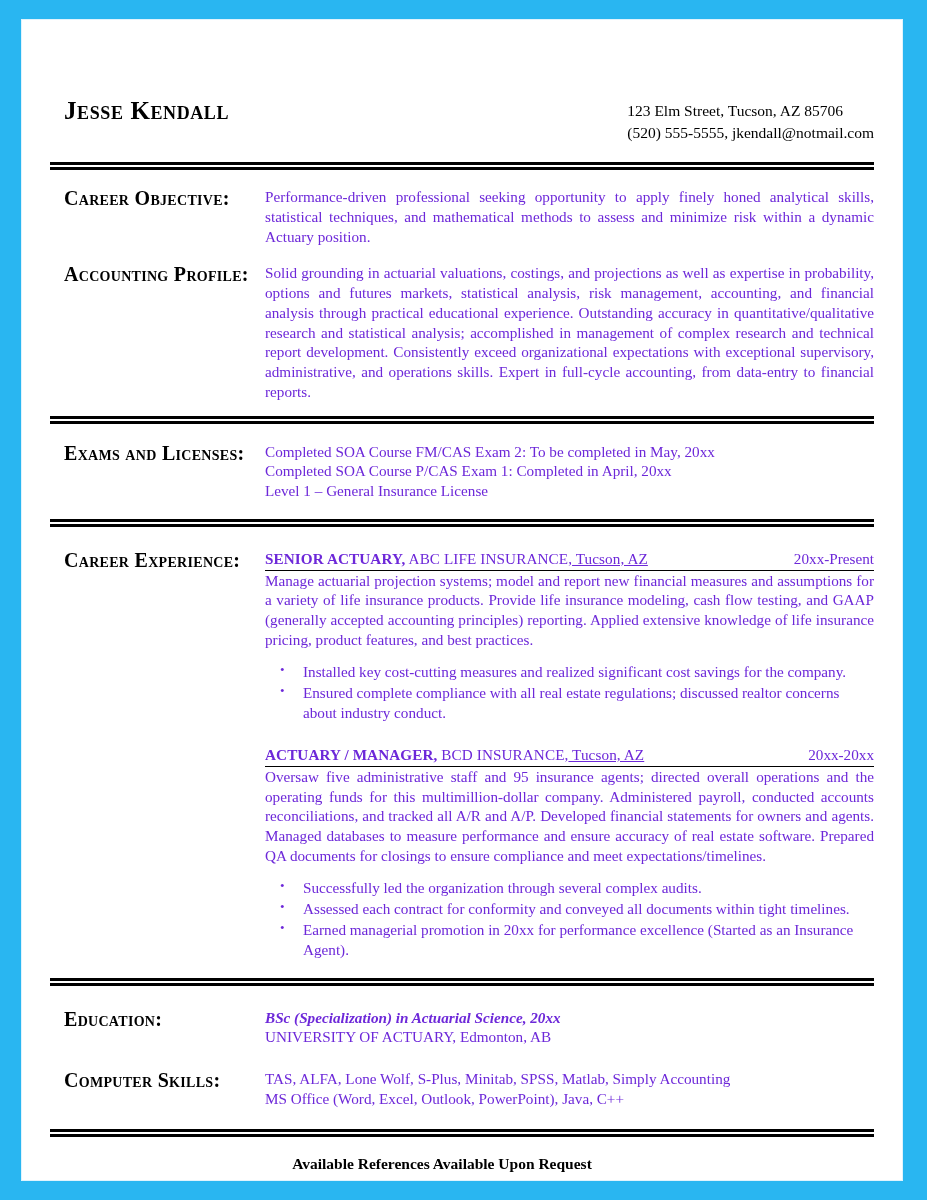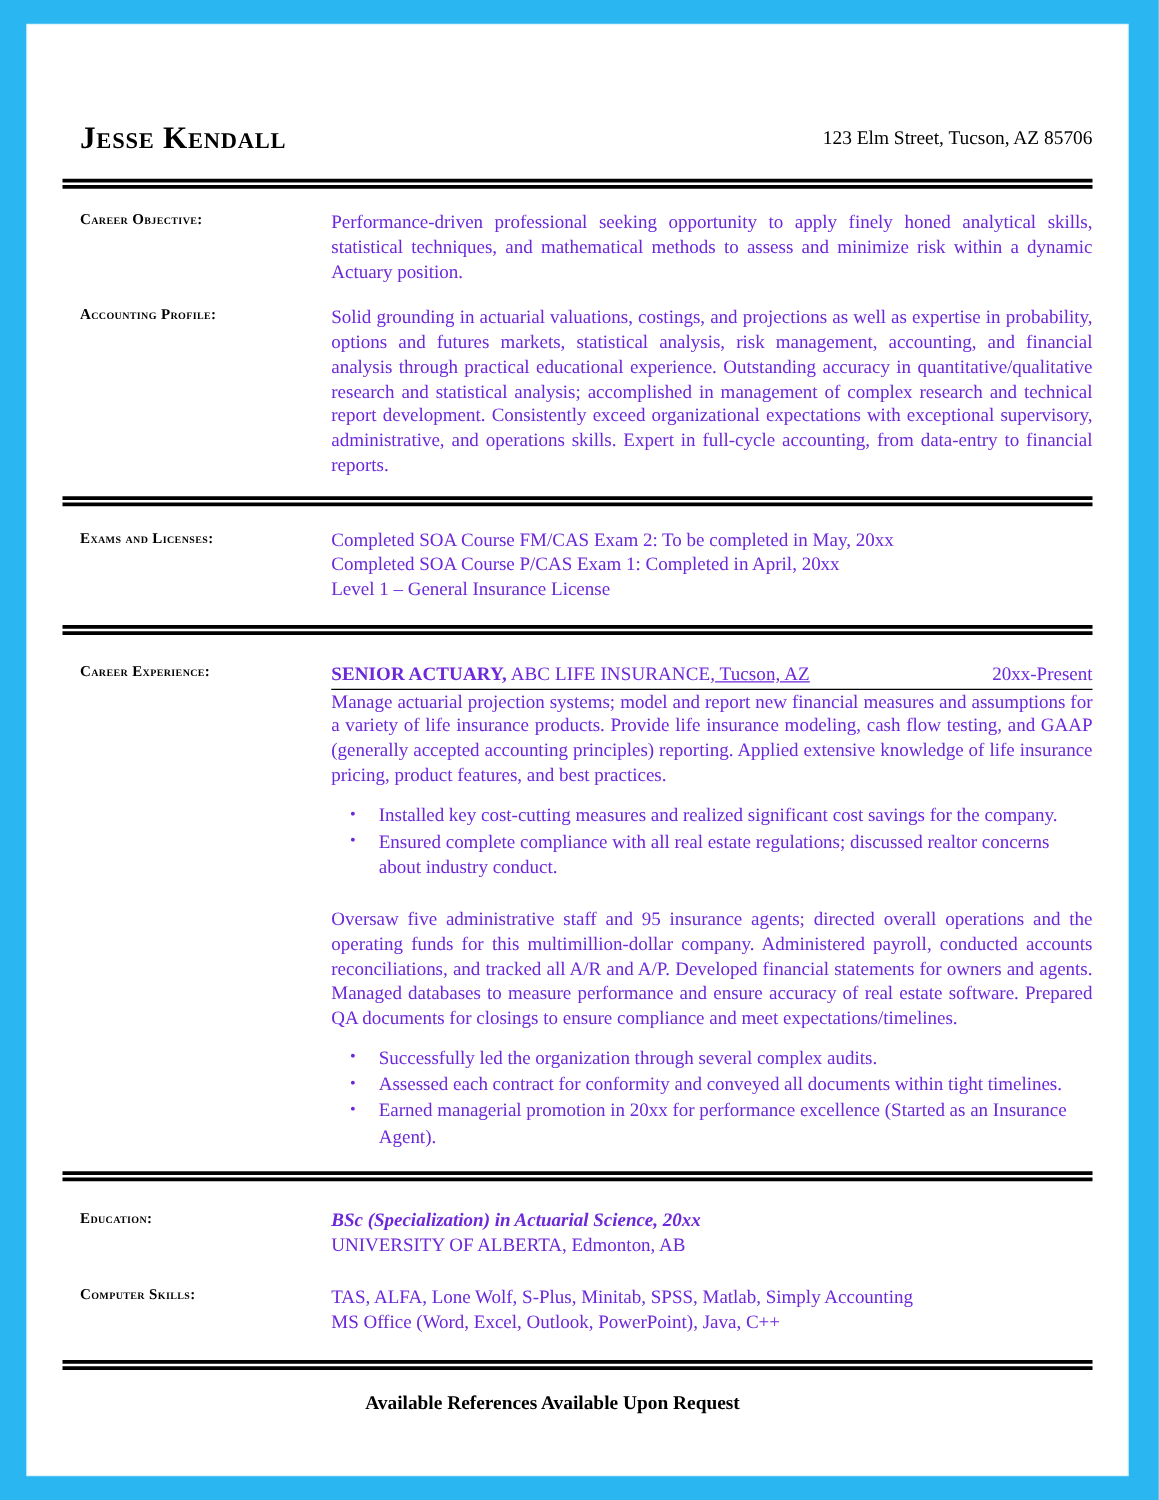--- a/index.html
+++ b/index.html
@@ -75,21 +75,21 @@
   .rule.foot    { margin: 20px 0 0 0; }
 
   
   .row {
     display: flex;
     align-items: flex-start;
   }
   .label {
     width: 215px;
     flex: 0 0 215px;
-    font-size: 12px;
+    font-size: 20px;
     font-weight: bold;
     font-variant: small-caps;
     letter-spacing: 0.3px;
     color: #000;
     padding-left: 14px;
     box-sizing: border-box;
     white-space: nowrap;
   }
   .content {
     flex: 1 1 auto;
@@ -177,20 +177,21 @@
 </head>
 <body>
 
 <div id="page-frame">
   <div id="sheet">
 
     <div class="header">
       <div class="name">Jesse Kendall</div>
       <div class="contact">
         <div>123 Elm Street, Tucson, AZ 85706</div>
+        <div>(520) 555-5555, jkendall@notmail.com</div>
       </div>
     </div>
 
     <div class="rule top"></div>
 
     <div class="row sec-objective">
       <div class="label">Career Objective:</div>
       <div class="content">
         <p>Performance-driven professional seeking opportunity to apply finely honed analytical skills, statistical techniques, and mathematical methods to assess and minimize risk within a dynamic Actuary position.</p>
       </div>
@@ -228,38 +229,44 @@
             <div class="job-dates">20xx-Present</div>
           </div>
           <p class="job-desc">Manage actuarial projection systems; model and report new financial measures and assumptions for a variety of life insurance products. Provide life insurance modeling, cash flow testing, and GAAP (generally accepted accounting principles) reporting. Applied extensive knowledge of life insurance pricing, product features, and best practices.</p>
           <ul class="bullets">
             <li>Installed key cost-cutting measures and realized significant cost savings for the company.</li>
             <li>Ensured complete compliance with all real estate regulations; discussed realtor concerns about industry conduct.</li>
           </ul>
         </div>
 
         <div class="job">
+          <div class="job-head">
+            <div class="job-title-wrap">
+              <span class="job-title">ACTUARY / MANAGER,</span><span class="job-company"> BCD INSURANCE,</span><span class="job-location"> Tucson, AZ</span>
+            </div>
+            <div class="job-dates">20xx-20xx</div>
+          </div>
           <p class="job-desc">Oversaw five administrative staff and 95 insurance agents; directed overall operations and the operating funds for this multimillion-dollar company. Administered payroll, conducted accounts reconciliations, and tracked all A/R and A/P. Developed financial statements for owners and agents. Managed databases to measure performance and ensure accuracy of real estate software. Prepared QA documents for closings to ensure compliance and meet expectations/timelines.</p>
           <ul class="bullets">
             <li>Successfully led the organization through several complex audits.</li>
             <li>Assessed each contract for conformity and conveyed all documents within tight timelines.</li>
             <li>Earned managerial promotion in 20xx for performance excellence (Started as an Insurance Agent).</li>
           </ul>
         </div>
 
       </div>
     </div>
 
     <div class="rule edu"></div>
 
     <div class="row sec-edu">
       <div class="label">Education:</div>
       <div class="content">
         <p class="plain edu-degree">BSc (Specialization) in Actuarial Science, 20xx</p>
-        <p class="plain">UNIVERSITY OF ALBERTA, Edmonton, AB</p>
+        <p class="plain">UNIVERSITY OF ACTUARY, Edmonton, AB</p>
       </div>
     </div>
 
     <div class="row sec-skills">
       <div class="label">Computer Skills:</div>
       <div class="content">
         <p class="plain">TAS, ALFA, Lone Wolf, S-Plus, Minitab, SPSS, Matlab, Simply Accounting</p>
         <p class="plain">MS Office (Word, Excel, Outlook, PowerPoint), Java, C++</p>
       </div>
     </div>

